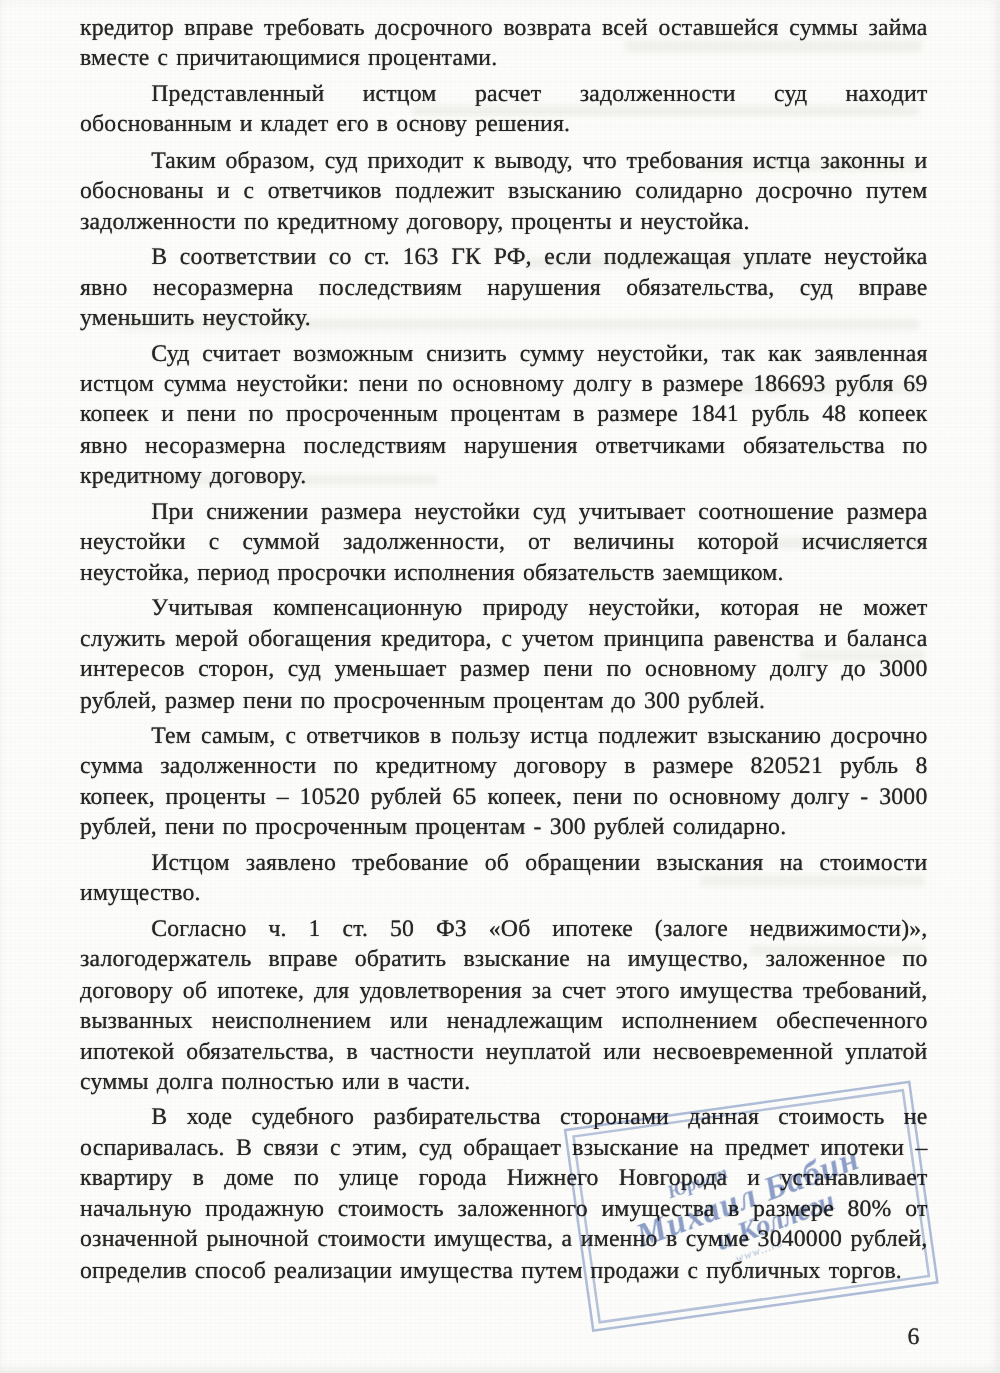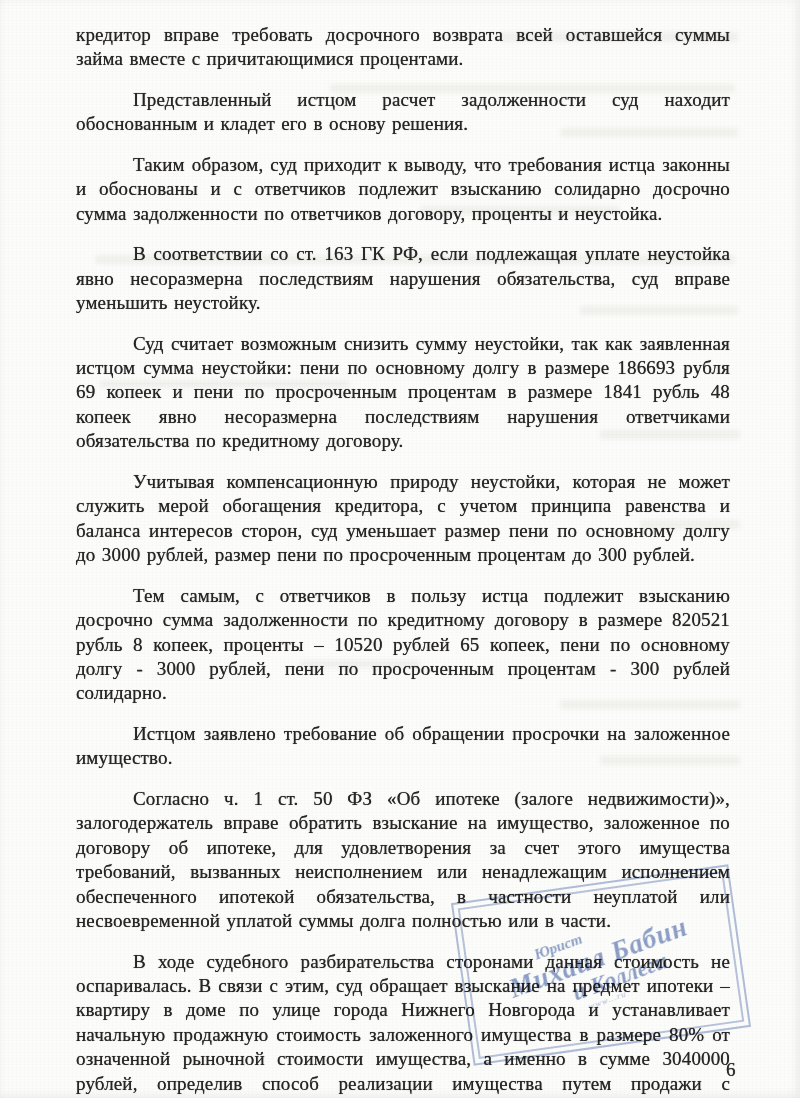--- a/index.html
+++ b/index.html
@@ -18,21 +18,21 @@
     box-shadow: inset -4px 0 8px rgba(60,60,60,0.05), inset 0 -4px 8px rgba(60,60,60,0.04);
     overflow: hidden;
   }
   .text-body {
     position: absolute;
     left: 60px; top: 7px;
     width: 686px;
     z-index: 2;
   }
   p.para {
-    margin: 16px;
+    margin: 4px;
     font-size: 19px;
     line-height: 24.45px;
     color: #272625;
     text-align: justify;
     text-indent: 57px;
     word-spacing: 1.5px;
     letter-spacing: 0.15px;
     text-shadow: 0 0 0.7px rgba(35,34,33,0.85);
   }
   p.para.no-indent { text-indent: 0; }
@@ -97,26 +97,27 @@
   <div class="ghost" style="left:100px; top:380px; width:250px; height:8px;"></div>
   <div class="ghost" style="left:600px; top:430px; width:140px; height:9px;"></div>
   <div class="ghost" style="left:640px; top:520px; width:100px; height:9px;"></div>
   <div class="ghost" style="left:300px; top:660px; width:120px; height:8px;"></div>
   <div class="ghost" style="left:560px; top:700px; width:180px; height:9px;"></div>
   <div class="ghost" style="left:600px; top:756px; width:140px; height:9px;"></div>
 
   <div class="text-body">
       <p class="para no-indent">кредитор вправе требовать досрочного возврата всей оставшейся суммы займа вместе с причитающимися процентами. </p>
       <p class="para">Представленный истцом расчет задолженности суд находит обоснованным и кладет его в основу решения. </p>
-      <p class="para">Таким образом, суд приходит к выводу, что требования истца законны и обоснованы и с ответчиков подлежит взысканию солидарно досрочно сумма задолженности по ответчиков договору, проценты и неустойка. </p>
+      <p class="para">Таким образом, суд приходит к выводу, что требования истца законны и обоснованы и с ответчиков подлежит взысканию солидарно досрочно путем задолженности по кредитному договору, проценты и неустойка. </p>
       <p class="para">В соответствии со ст. 163 ГК РФ, если подлежащая уплате неустойка явно несоразмерна последствиям нарушения обязательства, суд вправе уменьшить неустойку. </p>
       <p class="para">Суд считает возможным снизить сумму неустойки, так как заявленная истцом сумма неустойки: пени по основному долгу в размере 186693 рубля 69 копеек и пени по просроченным процентам в размере 1841 рубль 48 копеек явно несоразмерна последствиям нарушения ответчиками обязательства по кредитному договору. </p>
+      <p class="para">При снижении размера неустойки суд учитывает соотношение размера неустойки с суммой задолженности, от величины которой исчисляется неустойка, период просрочки исполнения обязательств заемщиком. </p>
       <p class="para">Учитывая компенсационную природу неустойки, которая не может служить мерой обогащения кредитора, с учетом принципа равенства и баланса интересов сторон, суд уменьшает размер пени по основному долгу до 3000 рублей, размер пени по просроченным процентам до 300 рублей. </p>
       <p class="para">Тем самым, с ответчиков в пользу истца подлежит взысканию досрочно сумма задолженности по кредитному договору в размере 820521 рубль 8 копеек, проценты – 10520 рублей 65 копеек, пени по основному долгу - 3000 рублей, пени по просроченным процентам - 300 рублей солидарно. </p>
-      <p class="para">Истцом заявлено требование об обращении просрочки на заложенное имущество. </p>
+      <p class="para">Истцом заявлено требование об обращении взыскания на стоимости имущество. </p>
       <p class="para">Согласно ч. 1 ст. 50 ФЗ «Об ипотеке (залоге недвижимости)», залогодержатель вправе обратить взыскание на имущество, заложенное по договору об ипотеке, для удовлетворения за счет этого имущества требований, вызванных неисполнением или ненадлежащим исполнением обеспеченного ипотекой обязательства, в частности неуплатой или несвоевременной уплатой суммы долга полностью или в части. </p>
       <p class="para">В ходе судебного разбирательства сторонами данная стоимость не оспаривалась. В связи с этим, суд обращает взыскание на предмет ипотеки – квартиру  в доме  по улице  города Нижнего Новгорода и устанавливает начальную продажную стоимость заложенного имущества в размере 80% от означенной рыночной стоимости имущества, а именно в сумме 3040000 рублей, определив способ реализации имущества путем продажи с публичных торгов. </p>
     </div>
 
   <div class="stamp">
     <div class="stamp-inner"></div>
     <div class="stamp-text">
       <span class="stamp-line1">Юрист</span>
       <span class="stamp-line2">Михаил Бабин</span>
       <span class="stamp-line3">и Коллеги</span>

